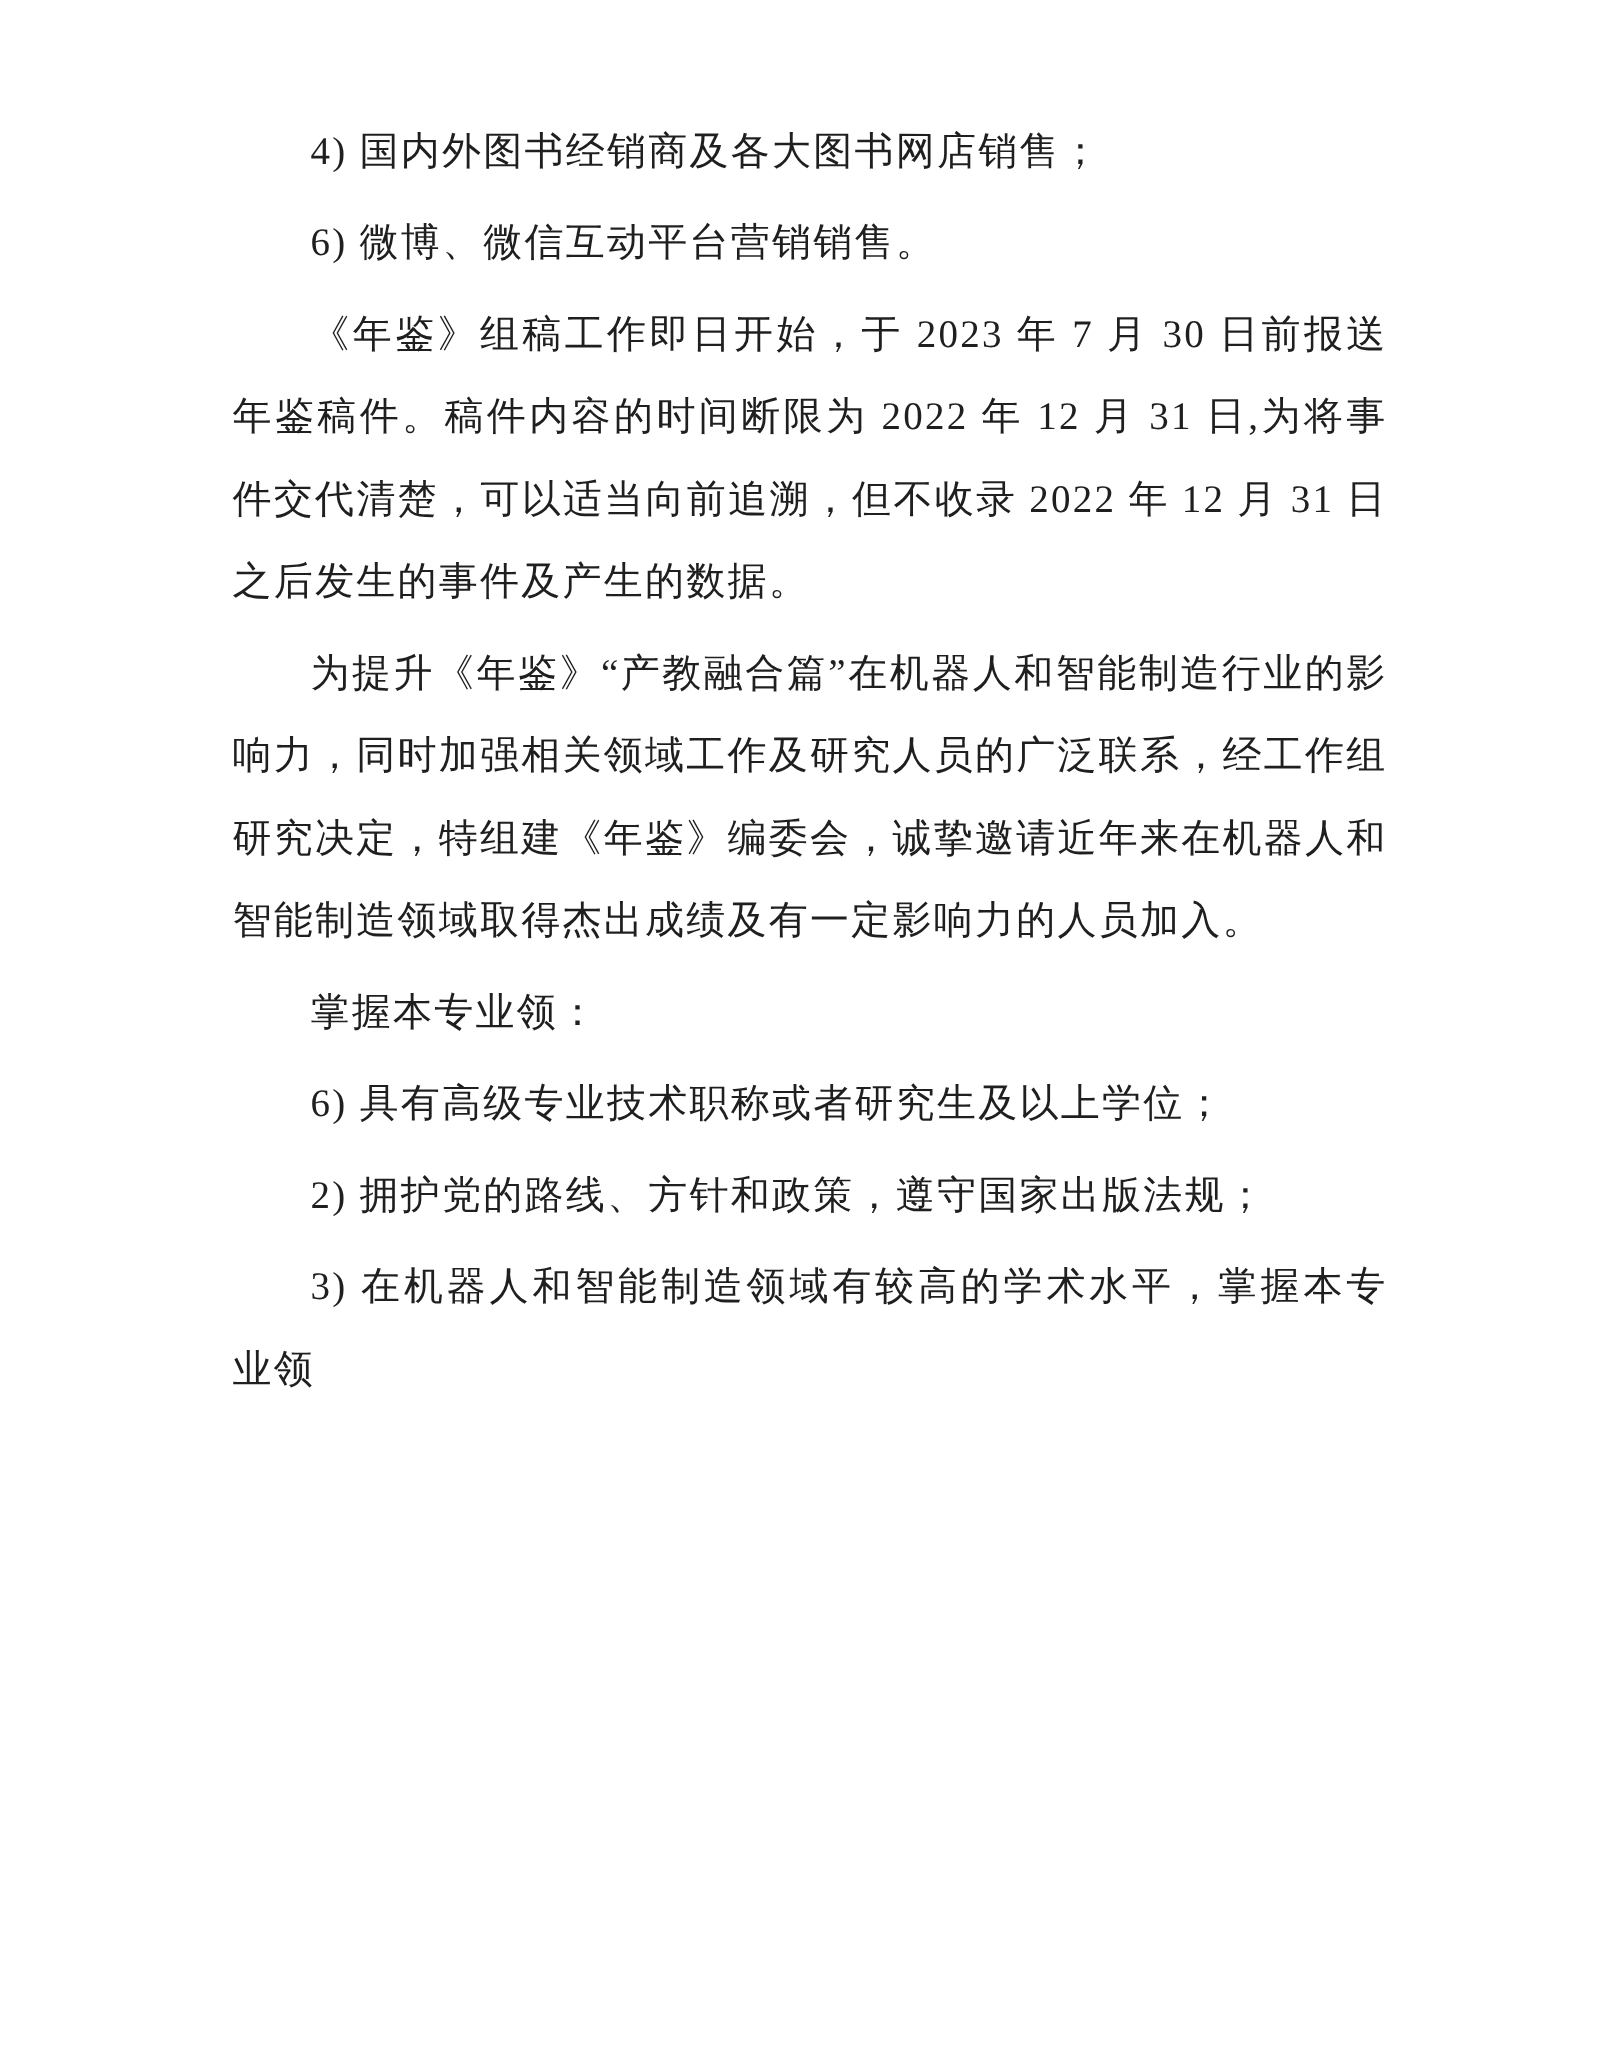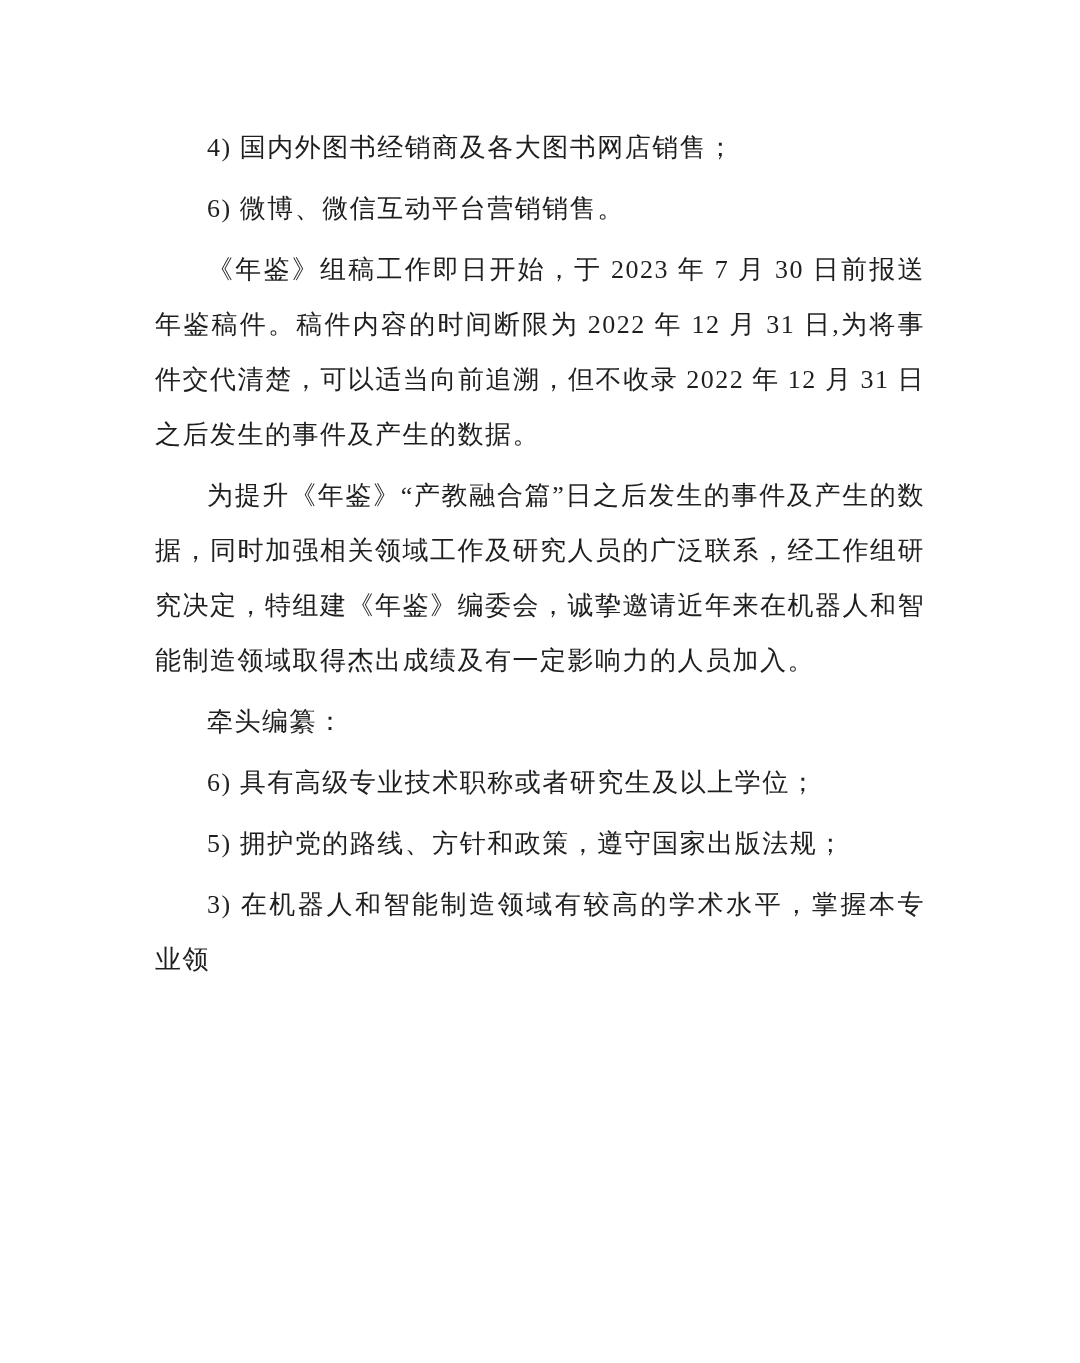--- a/index.html
+++ b/index.html
@@ -13,21 +13,20 @@
     overflow: hidden;
     font-family: "Liberation Serif", "DejaVu Serif", serif;
   }
   .page {
     box-sizing: border-box;
     width: 1080px;
     height: 1126px;
     padding: 73px 155px 0 155px;
     background: #ffffff;
     color: #1f1f1f;
-    margin-top: 47px;
   }
   .doc-block {
     font-size: 26px;
     line-height: 55px;
     letter-spacing: 1.5px;
     margin: 0 0 6px 0;
     text-align: justify;
     text-justify: inter-ideograph;
     text-align-last: left;
   }
@@ -48,23 +47,23 @@
 <div class="page">
 
   <div class="doc-block indent single">4) 国内外图书经销商及各大图书网店销售；</div>
 
   <div class="doc-block indent single">6) 微博、微信互动平台营销销售。</div>
 
 
   <div class="doc-block indent">《年鉴》组稿工作即日开始，于 2023 年 7 月 30 日前报送年鉴稿件。稿件内容的时间断限为 2022 年 12 月 31 日,为将事件交代清楚，可以适当向前追溯，但不收录 2022 年 12 月 31 日之后发生的事件及产生的数据。</div>
 
 
-  <div class="doc-block indent">为提升《年鉴》“产教融合篇”日之后发生的事件及产生的数据，同时加强相关领域工作及研究人员的广泛联系，经工作组研究决定，特组建《年鉴》编委会，诚挚邀请近年来在机器人和智能制造领域取得杰出成绩及有一定影响力的人员加入。</div>
+  <div class="doc-block indent">为提升《年鉴》“产教融合篇”在机器人和智能制造行业的影响力，同时加强相关领域工作及研究人员的广泛联系，经工作组研究决定，特组建《年鉴》编委会，诚挚邀请近年来在机器人和智能制造领域取得杰出成绩及有一定影响力的人员加入。</div>
 
-  <div class="doc-block indent single">牵头编纂：</div>
+  <div class="doc-block indent single">掌握本专业领：</div>
 
   <div class="doc-block indent single">6) 具有高级专业技术职称或者研究生及以上学位；</div>
 
-  <div class="doc-block indent single">5) 拥护党的路线、方针和政策，遵守国家出版法规；</div>
+  <div class="doc-block indent single">2) 拥护党的路线、方针和政策，遵守国家出版法规；</div>
 
   <div class="doc-block indent">3) 在机器人和智能制造领域有较高的学术水平，掌握本专业领</div>
 
 </div>
 
 </body></html>

